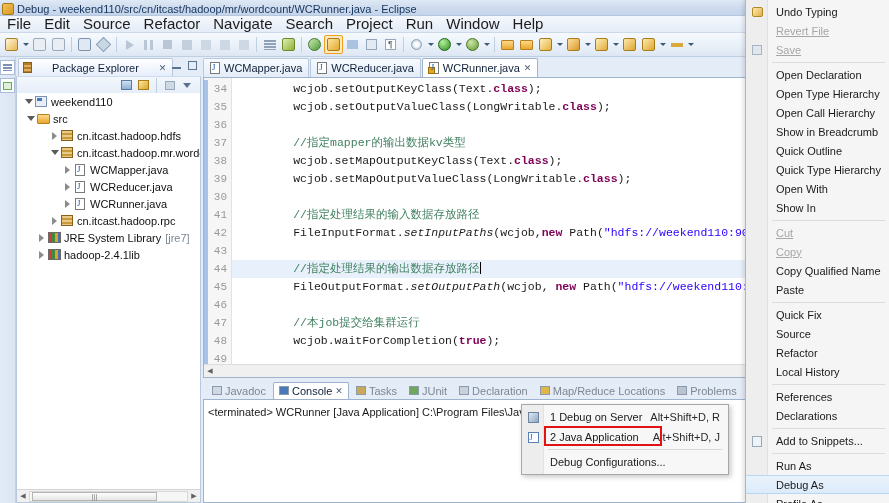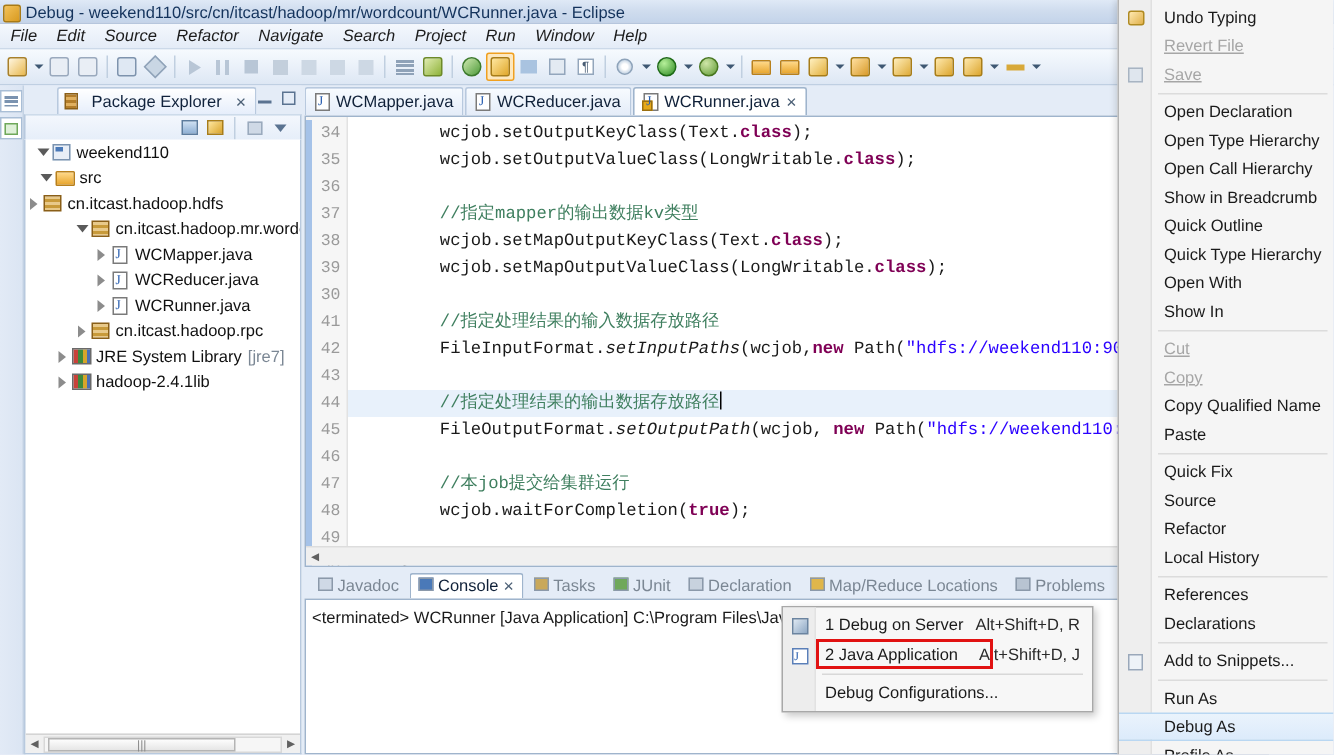--- a/index.html
+++ b/index.html
@@ -33,22 +33,22 @@
   
   .menubar {
     height: 17px;
     background: linear-gradient(to bottom,#f4f8fd,#e4ecf7);
     display: flex; align-items: center;
     border-bottom: 1px solid #ccd9e9;
     padding-left: 1px;
   }
   .menubar .mi {
     padding: 1px 7px 2px 6px;
-    font-size: 11px; color: #1c1c1c;
-    cursor: default; white-space: nowrap; font-style: italic;
+    font-size: 15px; color: #1c1c1c;
+    cursor: default; white-space: nowrap;
   }
 
   
   .toolbar {
     height: 24px;
     background: linear-gradient(to bottom,#f6fafe 0%,#e9f0f9 55%,#dde7f4 100%);
     border-bottom: 1px solid #bfcfe2;
     display: flex; align-items: center;
     padding-left: 2px;
     position: relative;
@@ -103,28 +103,27 @@
   .pkgview {
     width: 185px; height: 100%;
     display: flex; flex-direction: column;
     background: #e4ecf7;
   }
   .viewtabrow {
     height: 19px; display: flex; align-items: flex-end;
     padding-left: 2px; position: relative;
   }
   .viewtab {
-    height: 18px; display:flex; align-items:center; gap:9px;
+    height: 18px; display:flex; align-items:center; gap:20px;
     padding: 0 6px 0 4px;
     background: linear-gradient(to bottom,#ffffff,#e6eefb);
     border: 1px solid #b8c9de; border-bottom: none;
     border-radius: 2px 2px 0 0;
     font-size: 11px; color:#10223c;
     white-space: nowrap;
-    margin-left: 20px;
   }
   .viewtab .vt-icon {
     width:9px;height:11px;
     background: repeating-linear-gradient(to bottom,#b37d2a 0 2px,#e0b060 2px 4px);
     border:1px solid #8a5f18;
   }
   .viewtab .xmark { font-size:9px; color:#4c6076; }
   .viewtools {
     position:absolute; right:2px; top:1px; display:flex; gap:2px; align-items:center;
   }
@@ -535,21 +534,21 @@
             </span>
             <span>weekend110</span>
           </div>
           <div class="tnode" style="padding-left: 8px;">
             <span class="tw open"></span>
             <span class="ticon">
               <span class="ic-folder"></span>
             </span>
             <span>src</span>
           </div>
-          <div class="tnode" style="">
+          <div class="tnode" style="padding-left: 32px;">
             <span class="tw closed"></span>
             <span class="ticon">
               <span class="ic-pkg"></span>
             </span>
             <span>cn.itcast.hadoop.hdfs</span>
           </div>
           <div class="tnode" style="padding-left: 32px;">
             <span class="tw open"></span>
             <span class="ticon">
               <span class="ic-pkg"></span>

